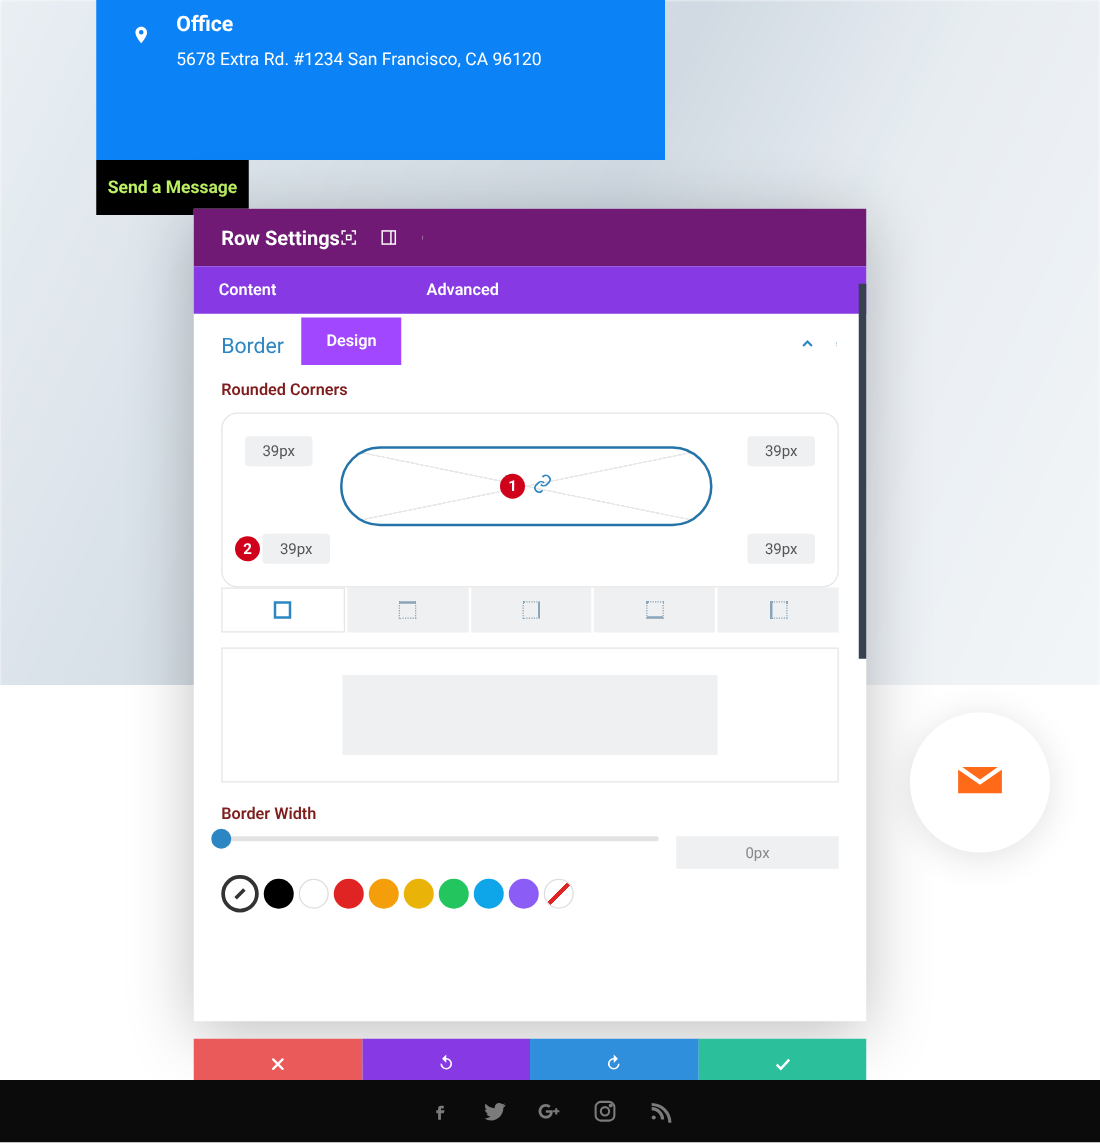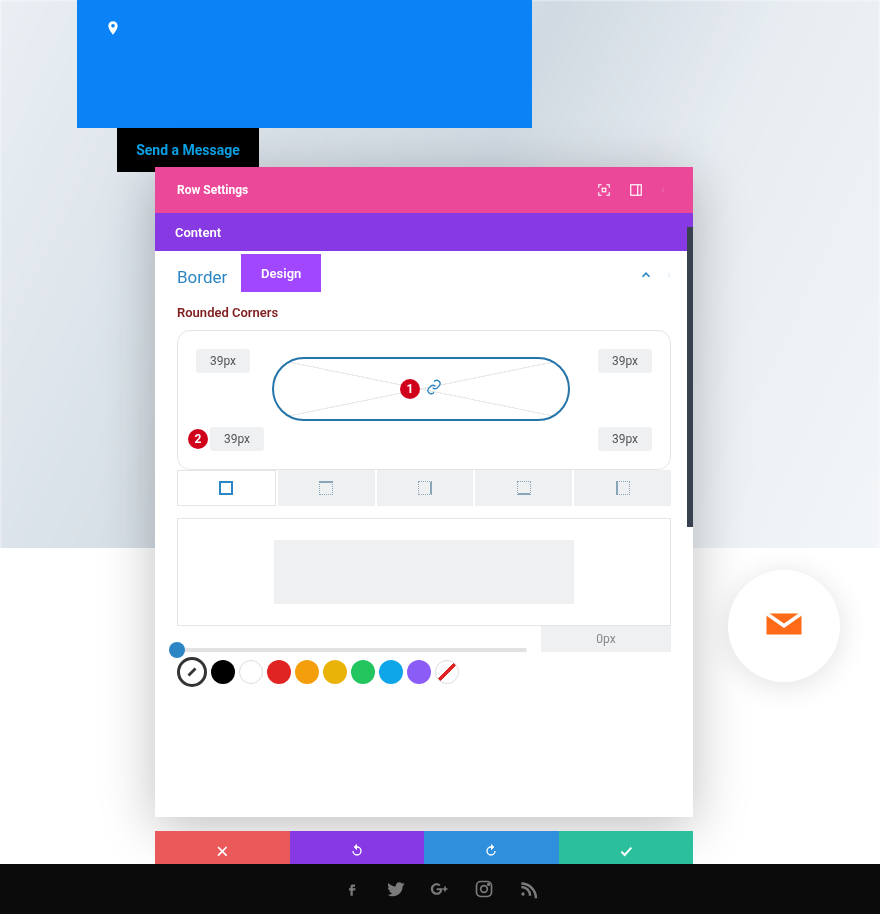--- a/index.html
+++ b/index.html
@@ -44,24 +44,24 @@
     padding: 10px 22px 18px 28px;
     display: flex;
     gap: 20px;
   }
   .office-card .pin { width: 16px; margin-top: 8px; }
   .office-card h3 { font-size: 17px; font-weight:700; margin-bottom:10px; }
   .office-card p { font-size: 14px; }
   .send-msg {
     position: absolute;
     left: 77px; top: 128px;
-    width: 142px; height: 44px;
-    background: #000; color: #0ea5e9;
+    width: 122px; height: 44px;
+    background: #000; color: #bef264;
     font-size: 14px; font-weight:700;
-    display:flex; align-items:center; justify-content:center;margin-left:40px;
+    display:flex; align-items:center; justify-content:center;
   }
   
   .fab {
     position:absolute;
     right: 40px; top: 570px;
     width: 112px; height:112px;
     border-radius:50%;
     background:#fff;
     box-shadow: 0 4px 30px rgba(0,0,0,0.12);
     display:flex; align-items:center; justify-content:center;
@@ -70,25 +70,25 @@
   
   .modal {
     position:absolute;
     left: 155px; top:167px;
     width: 538px;
     background:#fff;
     box-shadow: 0 10px 50px rgba(0,0,0,0.25);
   }
   .modal-header {
     height:46px;
-    background:#ec4899;
+    background:#701a75;
     color:#fff;
-    display:flex; align-items:center; justify-content:space-between;
+    display:flex; align-items:center; 
     padding: 0 18px 0 22px;
-    font-size:12px; font-weight:700;
+    font-size:16px; font-weight:700;
   }
   .modal-header .acts { display:flex; gap:18px; align-items:center; }
   .modal-header .acts .ic { width:14px; height:14px; display:inline-flex; }
   .modal-tabs {
     height:38px;
     background:#873ae3;
     display:flex;
     font-size:13px; font-weight:600; color:#fff;
   }
   .modal-tabs .tab { padding: 0 20px; display:flex; align-items:center; height:100%; }
@@ -157,21 +157,21 @@
   .bs-cell.first { background:#fff; border:1px solid #e5e5e5; }
   .bs-box { width:14px; height:14px; }
   .bs-preview {
     margin-top:12px;
     border:1px solid #e5e5e5;
     height:108px;
     display:flex; align-items:center; justify-content:center;
   }
   .bs-inner { width:300px; height:64px; background:#eef0f2; }
   
-  .bw-row { display:flex; align-items:flex-end; gap:14px; }
+  .bw-row { display:flex; align-items:flex-start; gap:14px; }
   .slider {
     flex:1; height:4px; background:#e2e2e2; border-radius:2px; position:relative;
   }
   .slider .thumb {
     position:absolute; left:0; top:50%; transform:translate(-50%,-50%);
     width:16px; height:16px; border-radius:50%;
     background:#2d86c4;
   }
   .bw-val {
     width:130px; height:26px; background:#eef0f2;
@@ -201,20 +201,24 @@
 
 <div class="bg-photo"></div>
 <div class="bg-white-lower"></div>
 
 <div class="office-card">
   <span class="pin">
     <svg viewBox="0 0 24 24" width="16" height="20" fill="#fff">
         <path d="M12 2C8 2 5 5 5 9c0 5 7 13 7 13s7-8 7-13c0-4-3-7-7-7zm0 9.5A2.5 2.5 0 1 1 12 6a2.5 2.5 0 0 1 0 5.5z"></path>
       </svg>
   </span>
+  <div>
+    <h3>Office</h3>
+    <p>5678 Extra Rd. #1234 San Francisco, CA 96120</p>
+  </div>
 </div>
 
 <div class="send-msg">
   <span>Send a Message</span>
 </div>
 
 <div class="modal">
   <div class="modal-header">
     <span>Row Settings</span>
     <div class="acts">
@@ -240,20 +244,23 @@
     </div>
   </div>
 
   <div class="modal-tabs">
     <div class="tab">
         <span>Content</span>
       </div>
     <div class="tab active">
         <span>Design</span>
       </div>
+    <div class="tab">
+        <span>Advanced</span>
+      </div>
   </div>
 
   <div class="modal-body">
     <div class="section-title-row">
       <span class="section-title">Border</span>
       <div class="section-acts">
         <span>
           <svg viewBox="0 0 24 24" width="14" height="14" fill="none" stroke="#2d86c4" stroke-width="3">
               <polyline points="6 15 12 9 18 15"></polyline>
             </svg>
@@ -300,20 +307,21 @@
           <div class="bs-box" style="border:1px dotted #8aa4b8;border-bottom:2px solid #8aa4b8"></div>
         </div>
       <div class="bs-cell">
           <div class="bs-box" style="border:1px dotted #8aa4b8;border-left:2px solid #8aa4b8"></div>
         </div>
     </div>
     <div class="bs-preview">
       <div class="bs-inner"></div>
     </div>
 
+    <div class="label">Border Width</div>
     <div class="bw-row">
       <div class="slider">
         <div class="thumb"></div>
       </div>
       <div class="bw-val">0px</div>
     </div>
 
     <div class="colors">
       <span class="sw selected" style="background:#fff">
         <svg viewBox="0 0 24 24" width="12" height="12" fill="#333">

